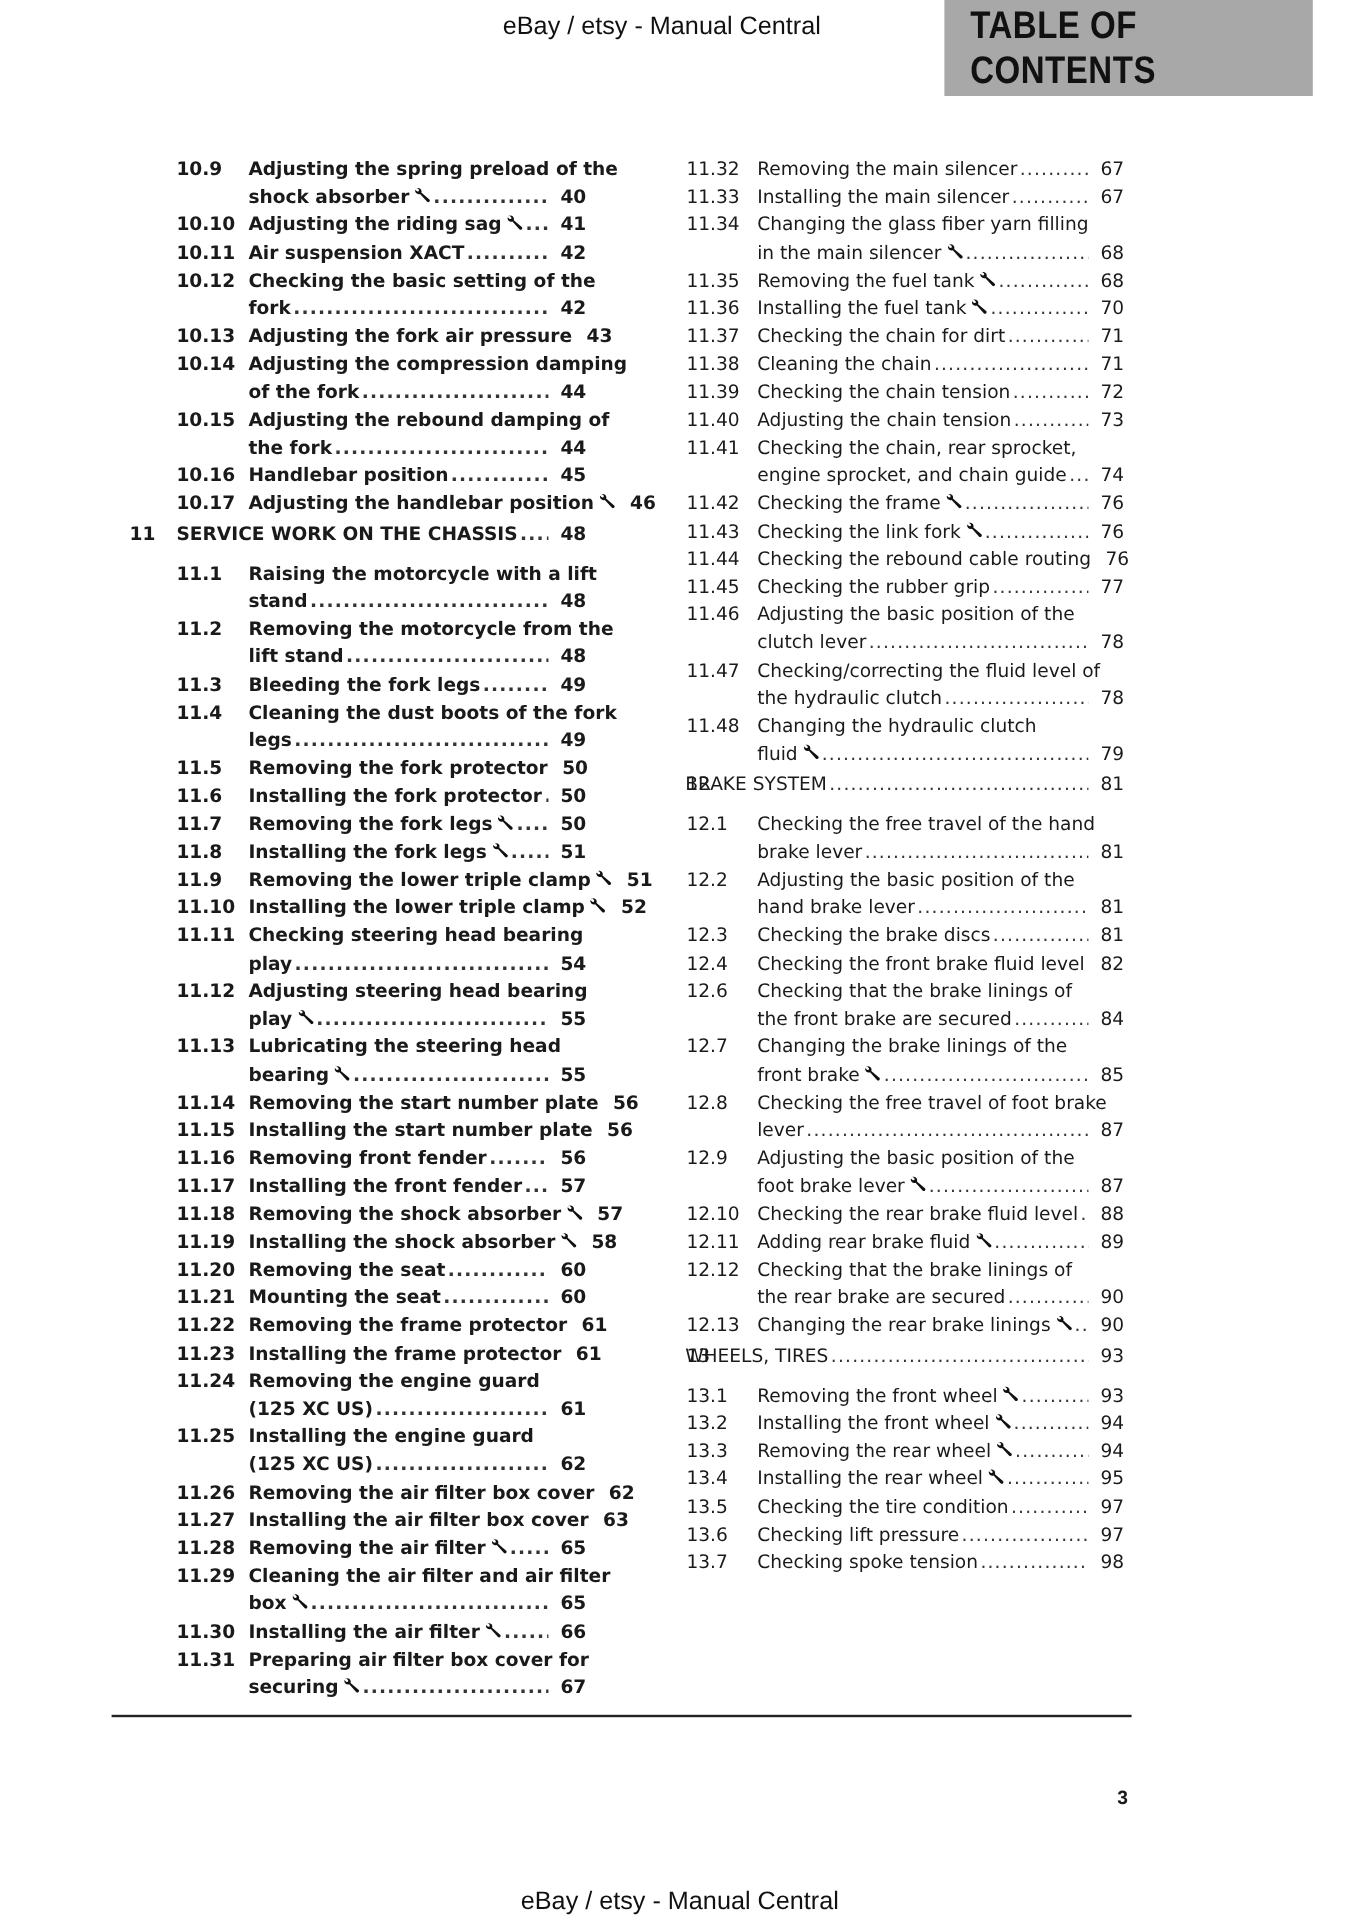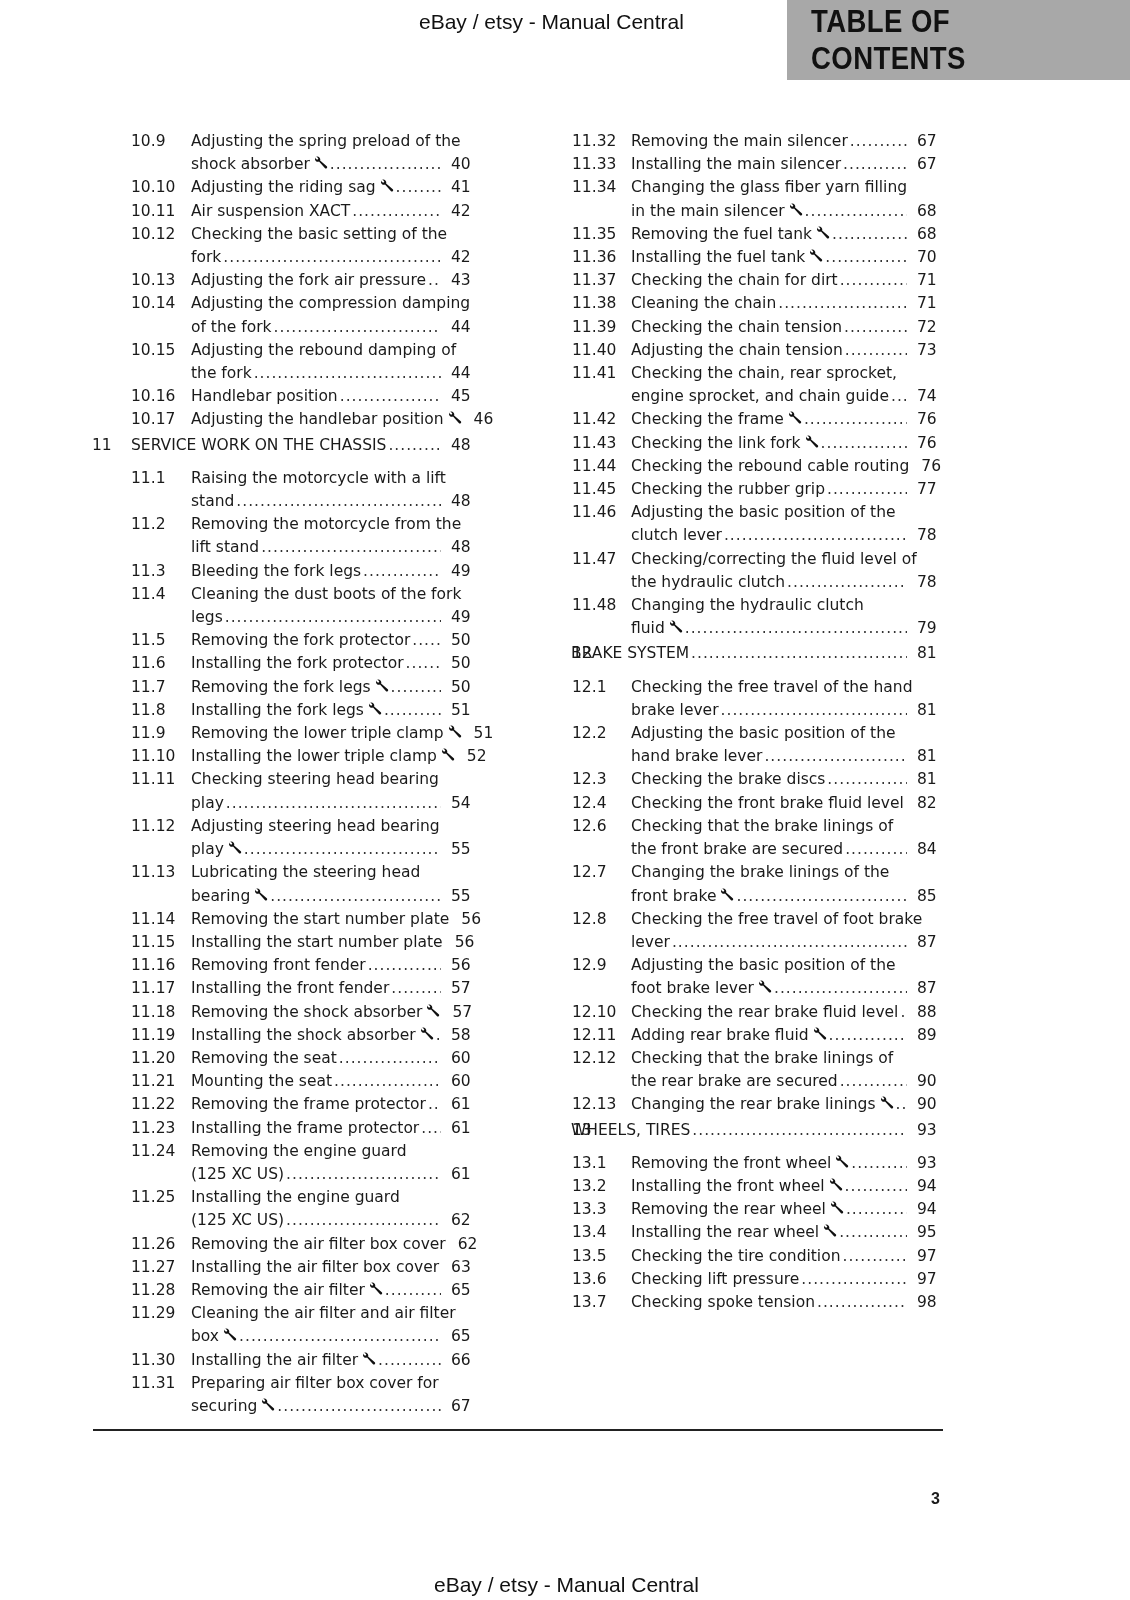--- a/index.html
+++ b/index.html
@@ -2,24 +2,24 @@
 <html><head>
 <meta charset="utf-8">
 <style>
   html, body { margin: 0; padding: 0; background: #ffffff; }
   body { width: 1130px; height: 1600px; position: relative; overflow: hidden; color: #1a1a1a; font-family: "DejaVu Sans", sans-serif; }
   .watermark { position: absolute; left: 0; width: 1130px; text-align: center; font-family: "Liberation Sans", sans-serif; font-size: 21px; color: #111; }
   .watermark.top { top: 10px; left: -15px; width: 1130px; padding-right: 230px; box-sizing: border-box; text-align: center; }
   .watermark.top span { position: absolute; left: 434px; top: 0; }
   .watermark.bottom { top: 1573px; }
   .watermark.bottom span { position: absolute; left: 434px; top: 0; }
-  .title-box { position: absolute; left: 787px; top: 0; width: 343px; height: 80px; background: #a8a8a8; display: flex; align-items: center; justify-content: center; }
+  .title-box { position: absolute; left: 787px; top: 0; width: 307px; height: 80px; background: #a8a8a8; display: flex; align-items: center; justify-content: center; }
   .title-box span { font-family: "Liberation Sans", sans-serif; font-weight: bold; font-size: 32px; letter-spacing: 0.5px; color: #111; transform: scaleX(0.86); display: inline-block; }
   .col { position: absolute; top: 130px; }
-  .col.left { left: 92px; width: 385px; }
+  .col.left { left: 108px; width: 385px; font-weight: bold; }
   .col.right { left: 532px; width: 411px; }
   .row { position: relative; font-size: 15.5px; line-height: 23.2px; }
   .row.entry { padding-left: 99px; }
   .col.right .row.entry { padding-left: 99px; }
   .row .num { position: absolute; left: 39px; top: 0; }
   .col.right .row .num { left: 40px; }
   .row.chapter { padding-left: 39px; margin-top: 2px; margin-bottom: 10px; }
   .row.chapter .num { left: 0; }
   .line { display: flex; align-items: baseline; }
   .line .txt { white-space: nowrap; }

